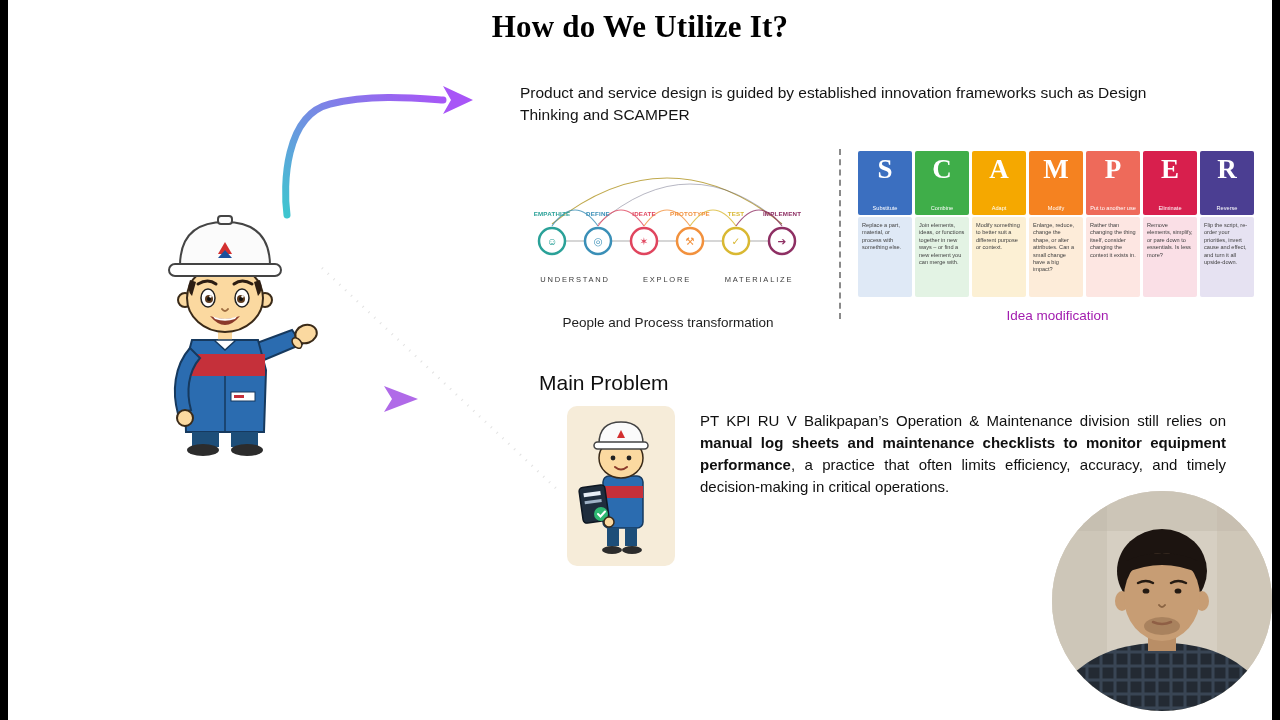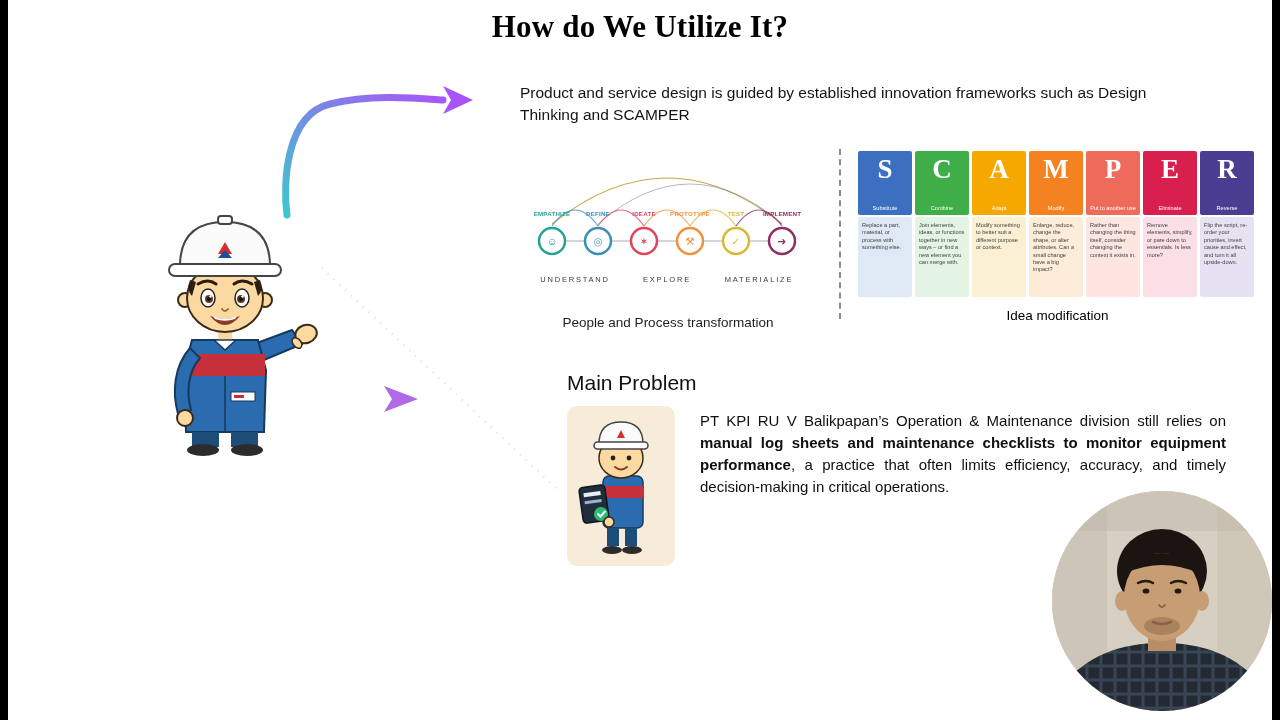--- a/index.html
+++ b/index.html
@@ -30,31 +30,31 @@
   .scamper { position:absolute; left:858px; top:151px; display:flex; gap:3px; }
   .sc-card { width:54px; display:flex; flex-direction:column; }
   .sc-top { height:64px; display:flex; flex-direction:column; align-items:center;
             padding:3px 2px 4px; border-radius:2px; }
   .sc-letter { font-family:"Liberation Serif", serif; font-size:27px; font-weight:700;
                color:#fff; line-height:1; margin:2px 0 auto; }
   .sc-label { font-size:5.6px; color:#fff; text-align:center; line-height:1.15; }
   .sc-body { height:80px; margin-top:2px; padding:5px 4px; border-radius:2px;
              font-size:5.6px; line-height:1.32; color:#3f3f3f; }
   .sc-caption { position:absolute; left:858px; top:308px; width:399px; text-align:center;
-                font-size:13.5px; color:#000000; }
+                font-size:13.5px; color:#a21caf; }
 
   
   .arrow1 { position:absolute; left:275px; top:80px; }
   .arrow2 { position:absolute; left:300px; top:382px; }
   .faint-line { position:absolute; left:0; top:0; pointer-events:none; }
 
   .mascot { position:absolute; left:130px; top:208px; }
   .mini-mascot { position:absolute; left:567px; top:406px; }
 
-  .mp-heading { position:absolute; left:539px; top:371px; font-size:21px; color:#101010;margin-left:28px; }
+  .mp-heading { position:absolute; left:539px; top:371px; font-size:21px; color:#101010; }
   .mp-text { position:absolute; left:700px; top:410px; width:526px; font-size:15px;
              line-height:1.46; color:#101010; text-align:justify; }
   .mp-text b { font-weight:700; }
 
   .webcam { position:absolute; left:1052px; top:491px; width:220px; height:220px;
             border-radius:50%; overflow:hidden; background:#d6cfc2; }
 </style>
 </head>
 <body>
 

